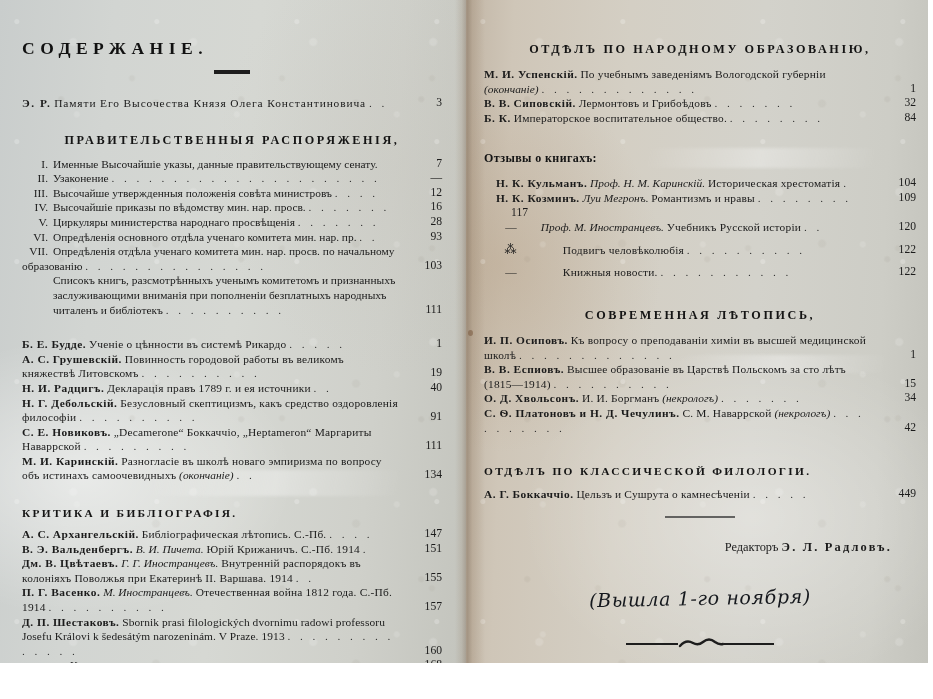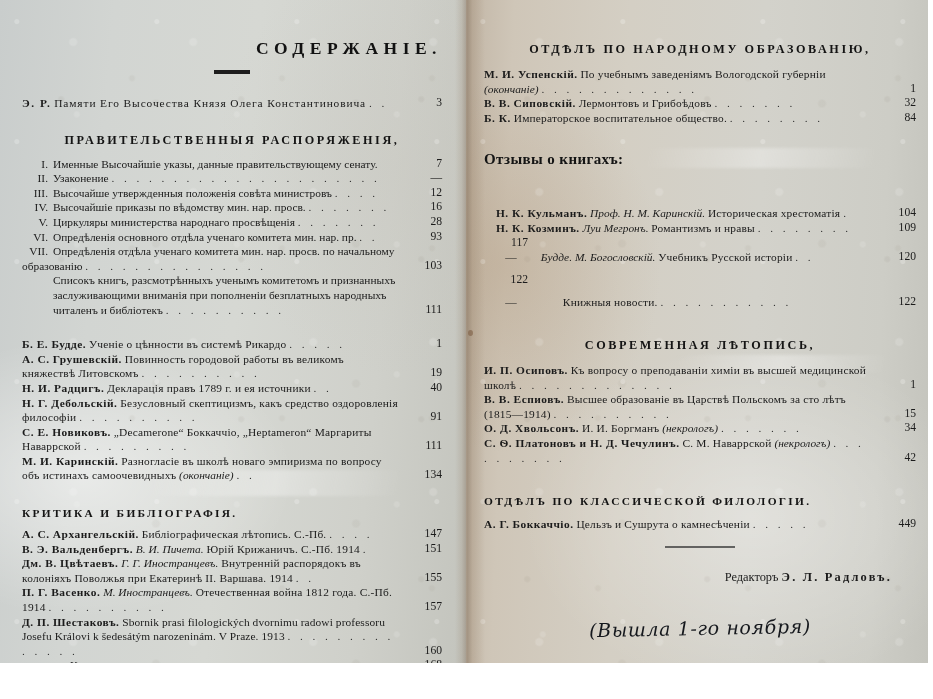--- a/index.html
+++ b/index.html
@@ -50,29 +50,29 @@
   
   .streak{position:absolute;pointer-events:none;opacity:.5;
     background:linear-gradient(100deg,rgba(255,255,255,0),rgba(255,255,255,.62),rgba(255,255,255,0));
     filter:blur(1.4px);}
 
   
   .col{position:absolute;color:#1b1b1b;}
   .col-left{left:22px;top:0;width:420px;}
   .col-right{left:484px;top:0;width:432px;}
 
-  .doc-title{text-align:right;font-size:17.5px;letter-spacing:5.5px;
+  .doc-title{text-align:left;font-size:17.5px;letter-spacing:5.5px;
     font-weight:700;color:#111;}
   .rule{width:36px;height:4px;background:#1d1d1d;margin:11px auto 0;}
 
   .sec-head{text-align:center;font-size:12.2px;letter-spacing:2.6px;
     font-weight:700;color:#141414;}
   .sec-head-sm{font-size:11.4px;letter-spacing:2.3px;
     font-weight:700;color:#141414;}
-  .sub-head{font-size:15px;font-weight:700;color:#141414;letter-spacing:.4px;}
+  .sub-head{font-size:12px;font-weight:700;color:#141414;letter-spacing:.4px;}
 
   
   .entry{display:flex;align-items:flex-end;font-size:11.4px;line-height:14.6px;}
   .entry .body{flex:1 1 auto;min-width:0;}
   .entry .pg{flex:0 0 38px;text-align:right;font-size:11.6px;
     padding-left:6px;white-space:nowrap;}
   .entry.roman .body{text-indent:0;}
 
   .au{font-weight:700;letter-spacing:.5px;}
   .au-sp{font-weight:700;letter-spacing:1.5px;}
@@ -246,36 +246,37 @@
       <div class="entry">
         <div class="body"><span class="au">Б. К.</span> <span class="ti">Императорское воспитательное общество.</span> <span class="leader">. . . . . . . .</span></div>
         <div class="pg">84</div>
       </div>
 
       <div style="height:26px;"></div>
       <div class="sub-head">Отзывы о книгахъ:</div>
       <div style="height:10px;"></div>
 
       <div class="entry">
-        <div class="body" style="padding-left:12px;margin-top:28px;"><span class="au">Н. К. Кульманъ.</span> <span class="it">Проф. Н. М. Каринскiй.</span> <span class="ti">Историческая хрестоматiя</span> <span class="leader">.</span></div>
+        <div class="body" style="padding-left:12px;"><span class="au">Н. К. Кульманъ.</span> <span class="it">Проф. Н. М. Каринскiй.</span> <span class="ti">Историческая хрестоматiя</span> <span class="leader">.</span></div>
         <div class="pg">104</div>
       </div>
       <div class="entry">
         <div class="body" style="padding-left:12px;"><span class="au">Н. К. Козминъ.</span> <span class="it">Луи Мегронъ.</span> <span class="ti">Романтизмъ и нравы</span> <span class="leader">. . . . . . . .</span></div>
         <div class="pg">109</div>
       </div>
       <div class="entry">
         <div class="pg">117</div>
       </div>
       <div class="entry">
-        <div class="body"><span class="mark">—</span> <span class="it">Будде. М. Богословскiй.</span> <span class="ti">Учебникъ Русской исторiи</span> <span class="leader">. .</span></div>
+        <div class="body"><span class="mark">—</span> <span class="it">Проф. М. Иностранцевъ.</span> <span class="ti">Учебникъ Русской исторiи</span> <span class="leader">. .</span></div>
         <div class="pg">120</div>
       </div>
       <div style="height:8px;"></div>
       <div class="entry">
+        <div class="body"><span class="mark aster">⁂</span> <span class="ti" style="padding-left:22px;">Подвигъ человѣколюбiя</span> <span class="leader">. . . . . . . . . .</span></div>
         <div class="pg">122</div>
       </div>
       <div style="height:8px;"></div>
       <div class="entry">
         <div class="body"><span class="mark">—</span> <span class="ti" style="padding-left:22px;">Книжныя новости.</span> <span class="leader">. . . . . . . . . . .</span></div>
         <div class="pg">122</div>
       </div>
 
       <div style="height:28px;"></div>
       <div class="sec-head">СОВРЕМЕННАЯ ЛѢТОПИСЬ,</div>

